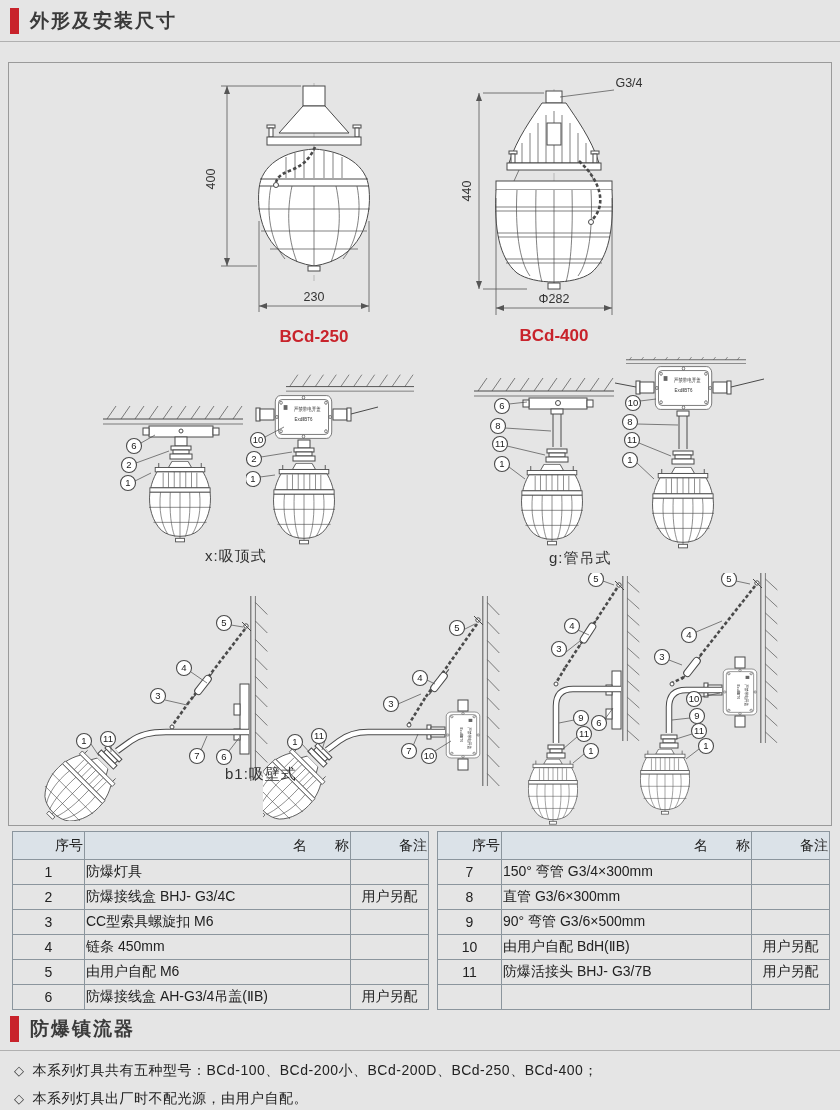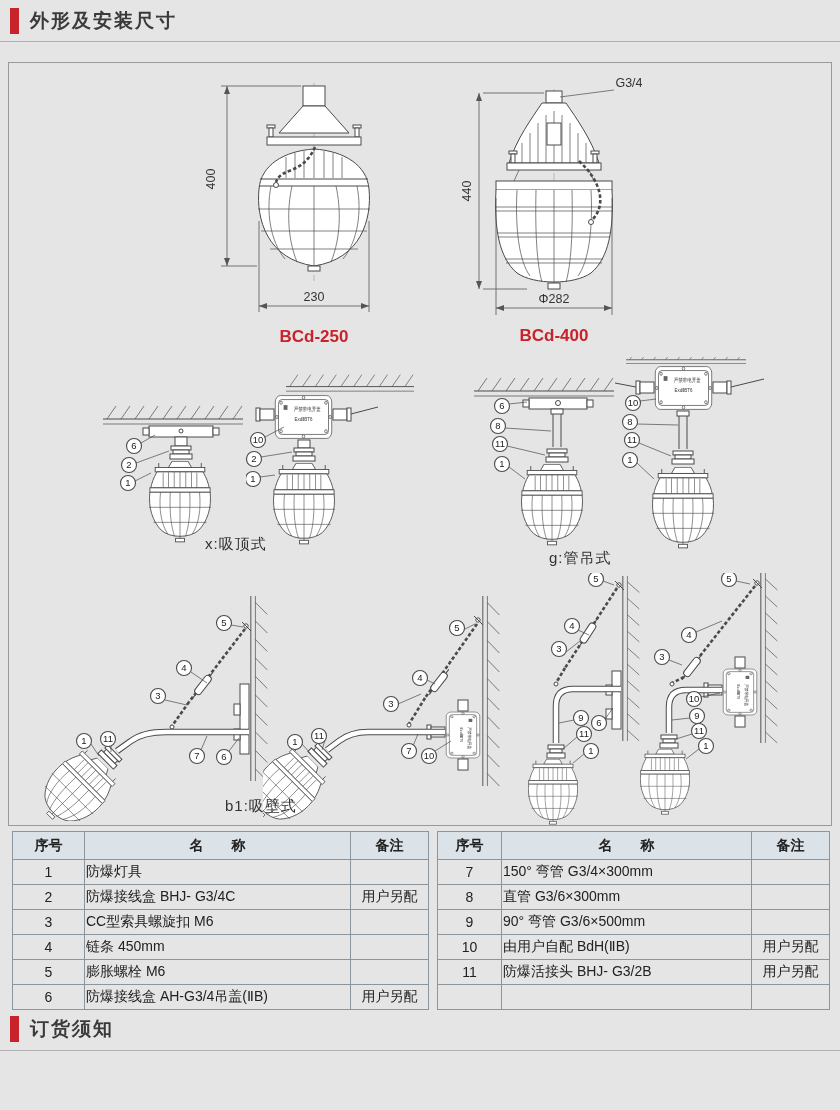--- a/index.html
+++ b/index.html
@@ -24,21 +24,21 @@
   .chain{stroke:#4a4a4a;stroke-width:2.6;stroke-dasharray:3.5,2.2;fill:none}
   .pipe-o{stroke:#4a4a4a;stroke-width:6.5;fill:none}
   .pipe-i{stroke:#fff;stroke-width:4.5;fill:none}
   .ld{stroke:#4a4a4a;stroke-width:.7}
   .co-c{fill:#fff;stroke:#4a4a4a;stroke-width:1.1}
   .co-t{font-size:9.5px;fill:#222;text-anchor:middle}
   .jt{font-size:7px;fill:#333;text-anchor:middle}
   .tables{position:absolute;left:12px;top:831px;display:flex;gap:8px}
   table.pt{border-collapse:collapse;table-layout:fixed;font-size:14px;color:#222}
   .pt th,.pt td{border:1px solid #8b959d;overflow:hidden;white-space:nowrap}
-  .pt th{background:#dbe2e8;font-weight:bold;height:25px;text-align:center}
+  .pt th{background:#dbe2e8;font-weight:normal;height:25px;text-align:right}
   .pt td{height:22px}
   td.ci,td.cb{text-align:center}
   td.cn{text-align:left;}
   .note{position:absolute;left:14px;font-size:14px;color:#222;letter-spacing:.5px}
   .note .dia{margin-right:8px;font-size:13px;color:#333}
 </style>
 </head>
 <body>
 
 <div class="page">
@@ -263,21 +263,21 @@
       <g transform="translate(8,92)">
           <circle class="co-c" r="7.5"></circle>
           <text class="co-t" y="3">2</text>
         </g>
       <g transform="translate(7,112)">
           <circle class="co-c" r="7.5"></circle>
           <text class="co-t" y="3">1</text>
         </g>
     </svg>
 
-    <div class="cap" style="left:196px;top:472px">x:吸顶式</div>
+    <div class="cap" style="left:196px;top:484px">x:吸顶式</div>
 
     <svg class="dwg" style="left:460px;top:304px" width="155" height="190" viewBox="0 0 155 190">
       <use href="#hatch-h" x="5" y="7" width="140" height="24"></use>
       <rect class="fw" x="60" y="31" width="58" height="11"></rect>
       <rect class="fw" x="54" y="33" width="6" height="7"></rect>
         <rect class="fw" x="118" y="33" width="6" height="7"></rect>
       <circle class="fw" cx="89" cy="36" r="2.5"></circle>
       <rect class="fw" x="82" y="42" width="12" height="5"></rect>
       <line class="ln" x1="84" y1="47" x2="84" y2="80"></line>
         <line class="ln" x1="92" y1="47" x2="92" y2="80"></line>
@@ -482,21 +482,21 @@
       <g transform="translate(146,165)">
           <circle class="co-c" r="7.5"></circle>
           <text class="co-t" y="3">7</text>
         </g>
       <g transform="translate(166,170)">
           <circle class="co-c" r="7.5"></circle>
           <text class="co-t" y="3">10</text>
         </g>
     </svg>
 
-    <div class="cap" style="left:216px;top:734px">b1:吸壁式</div>
+    <div class="cap" style="left:216px;top:702px">b1:吸壁式</div>
 
     <svg class="dwg" style="left:484px;top:510px" width="150" height="260" viewBox="0 0 150 260">
       <use href="#hatch-v" x="128" y="3" width="22" height="165"></use>
       <g>
           <circle class="fw" cx="126" cy="12" r="2.2"></circle>
           <line class="ln" x1="122" y1="8" x2="131" y2="17"></line>
         </g>
       <path class="chain" d="M124,15 L72,95"></path>
       <g transform="translate(95,60) rotate(123)">
         <rect class="fw" x="-11" y="-3.5" width="22" height="7" rx="3"></rect>
@@ -658,21 +658,21 @@
             <td class="cn">CC型索具螺旋扣 M6</td>
             <td class="cb"></td>
           </tr>
         <tr>
             <td class="ci">4</td>
             <td class="cn">链条 450mm</td>
             <td class="cb"></td>
           </tr>
         <tr>
             <td class="ci">5</td>
-            <td class="cn">膨胀螺栓 M6</td>
+            <td class="cn">由用户自配 M6</td>
             <td class="cb"></td>
           </tr>
         <tr>
             <td class="ci">6</td>
             <td class="cn">防爆接线盒 AH-G3/4吊盖(ⅡB)</td>
             <td class="cb">用户另配</td>
           </tr>
       </tbody>
     </table>
     <table class="pt" style="width:392px">
@@ -704,32 +704,38 @@
             <td class="cn">90° 弯管 G3/6×500mm</td>
             <td class="cb"></td>
           </tr>
         <tr>
             <td class="ci">10</td>
             <td class="cn">由用户自配 BdH(ⅡB)</td>
             <td class="cb">用户另配</td>
           </tr>
         <tr>
             <td class="ci">11</td>
-            <td class="cn">防爆活接头 BHJ- G3/2B</td>
+            <td class="cn">防爆活接头 BHJ- G3/7B</td>
             <td class="cb">用户另配</td>
           </tr>
         <tr>
             <td class="ci"></td>
             <td class="cn"></td>
             <td class="cb"></td>
           </tr>
       </tbody>
     </table>
   </div>
 
   <div class="sech" style="top:1016px">
     <div class="rbar"></div>
-    <div class="stitle">订货须知</div>
+    <div class="stitle">防爆镇流器</div>
   </div>
   <div class="rule" style="top:1050px"></div>
 
+  <div class="note" style="top:1062px">
+    <span class="dia">◇</span><span>本系列灯具共有五种型号：BCd-100、BCd-200小、BCd-200D、BCd-250、BCd-400；</span>
+  </div>
+  <div class="note" style="top:1090px">
+    <span class="dia">◇</span><span>本系列灯具出厂时不配光源，由用户自配。</span>
+  </div>
 
 </div>
 
 </body></html>

